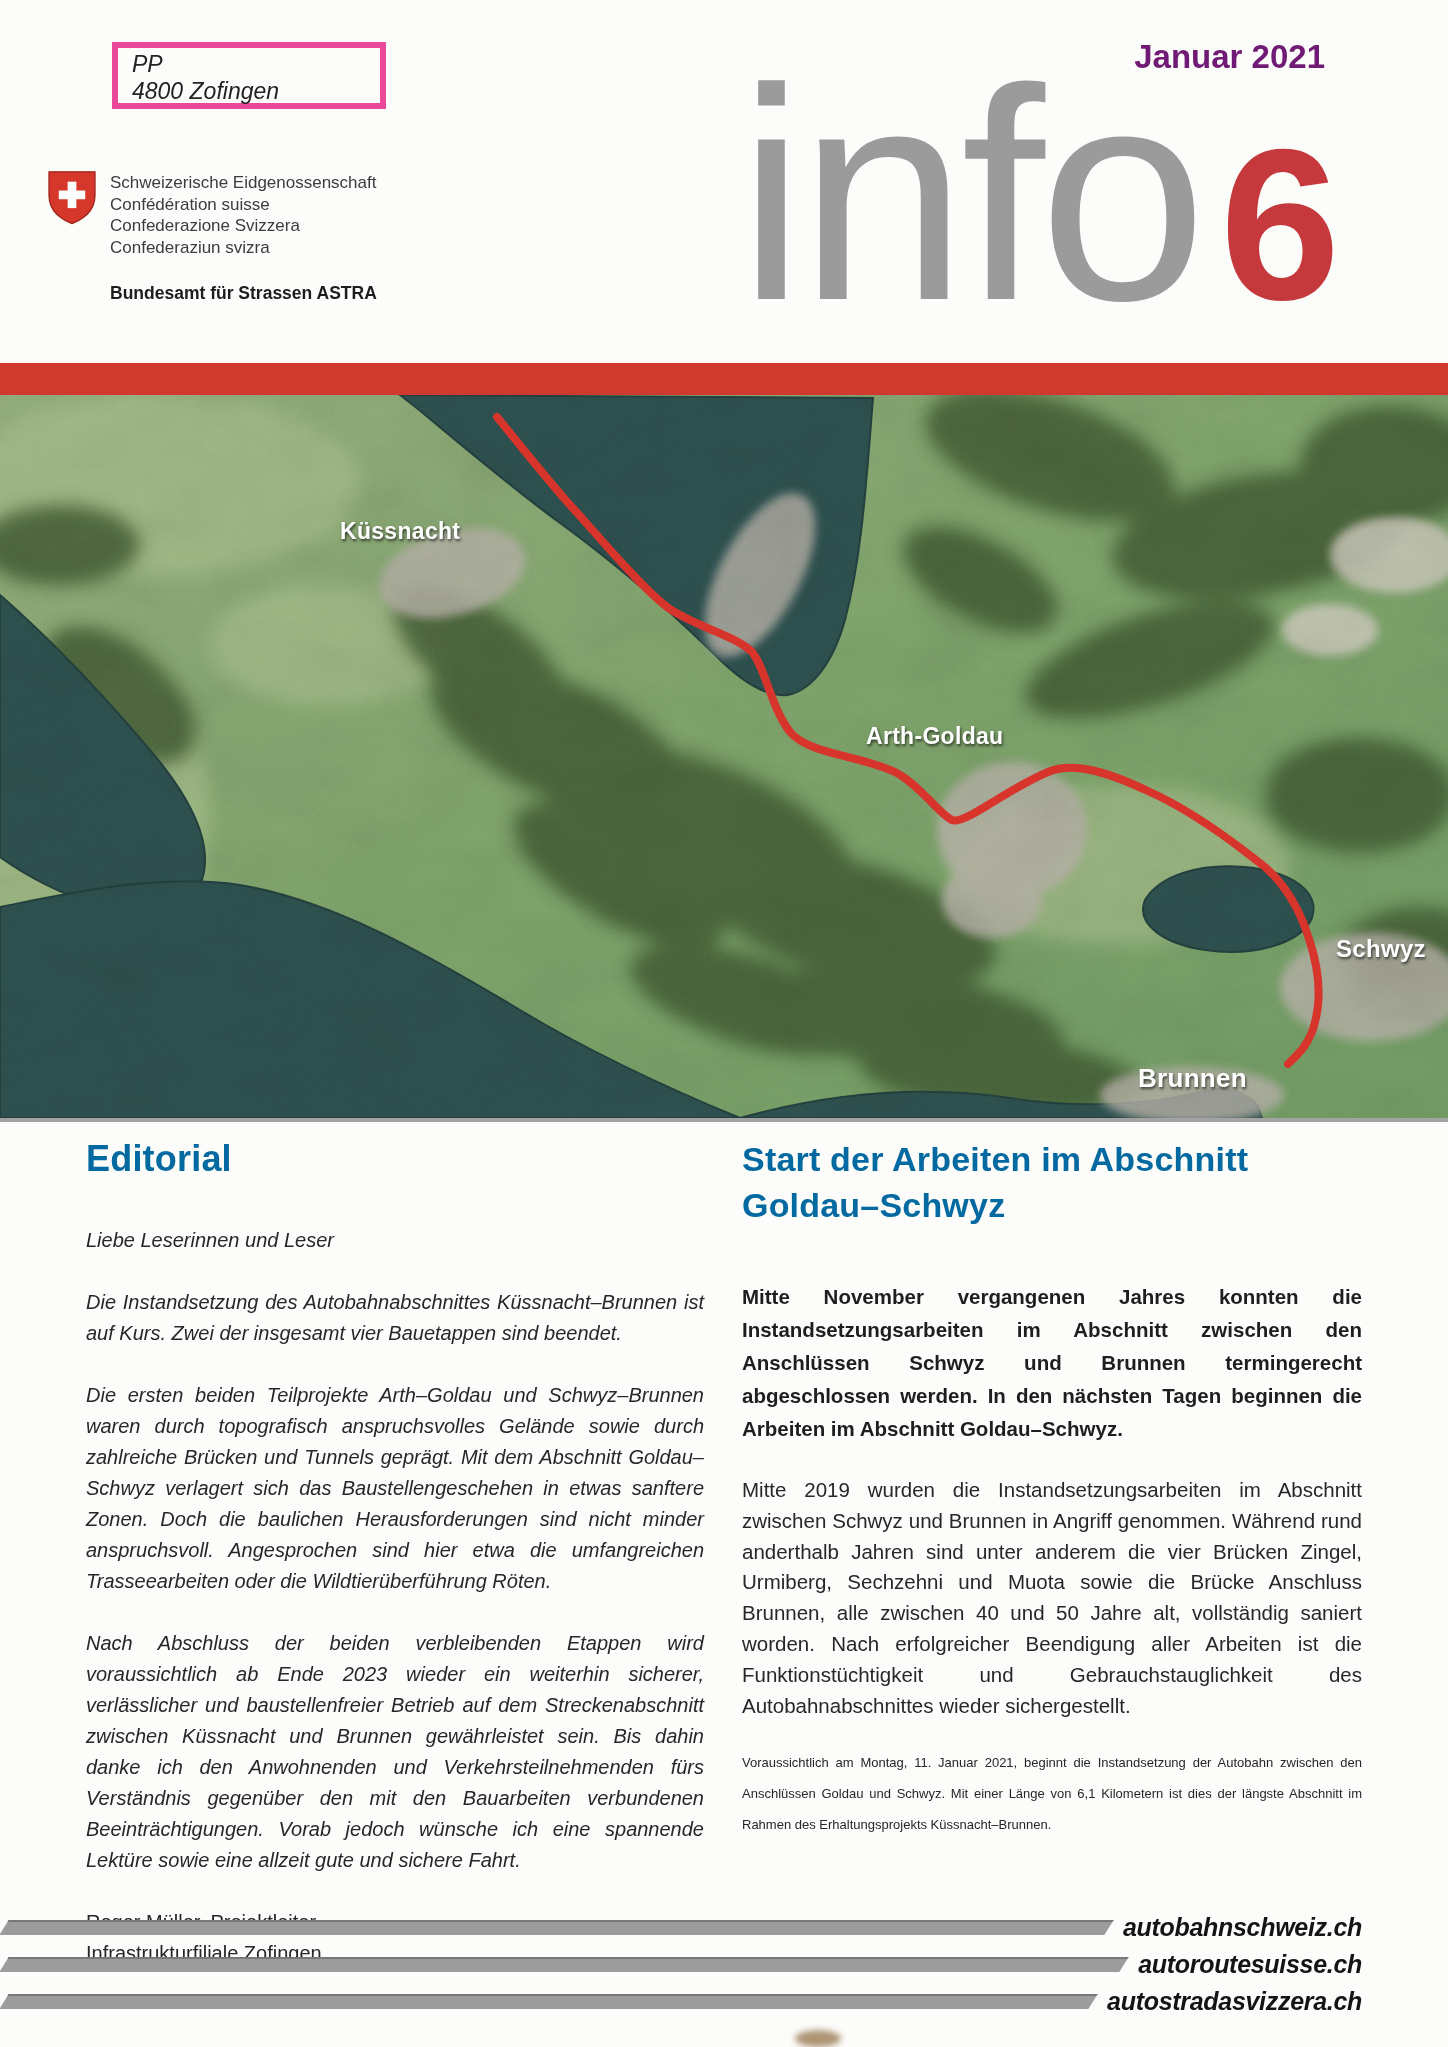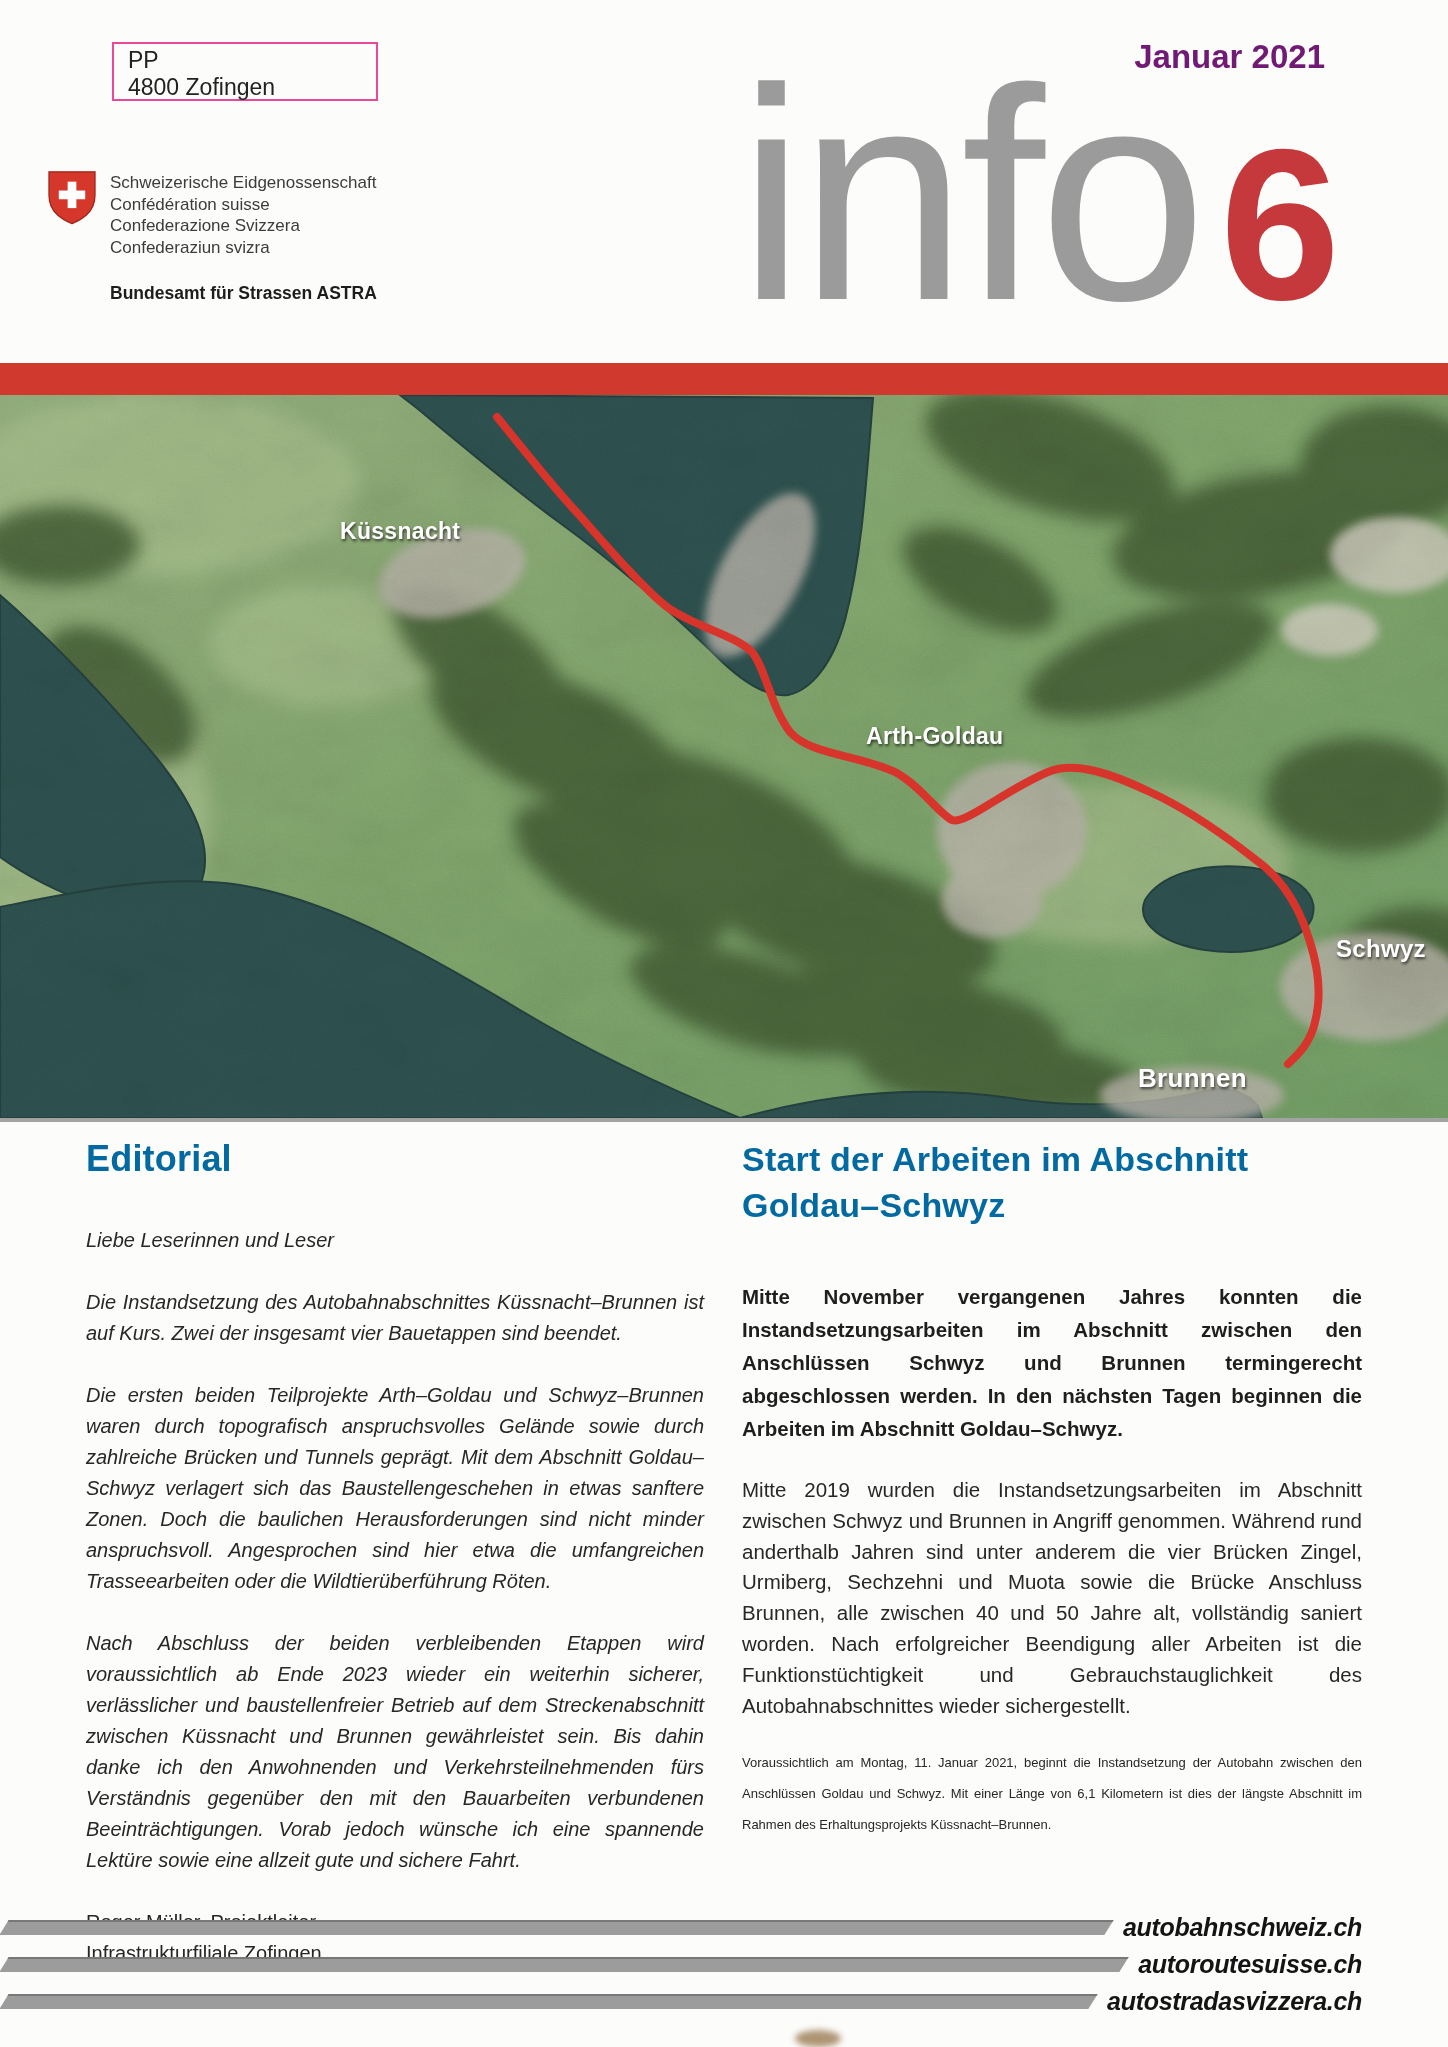--- a/index.html
+++ b/index.html
@@ -4,22 +4,22 @@
 <style>
   html,body{margin:0;padding:0;background:#e8e8e6;}
   .page{
     position:relative;width:1448px;height:2047px;margin:0 auto;
     background:#fcfcfa;overflow:hidden;
     font-family:"Liberation Sans", sans-serif;color:#262626;
   }
   
   .pp-box{
     position:absolute;left:112px;top:42px;width:248px;height:52px;
-    border:2px solid #ec4899;padding:3px 0 0 14px;
-    font-size:23px;line-height:27px;color:#222;
+    border:6px solid #ec4899;padding:3px 0 0 14px;
+    font-size:23px;line-height:27px;color:#222;font-style:italic;
   }
   .coat{position:absolute;left:47px;top:170px;}
   .confed{position:absolute;left:110px;top:172px;font-size:17px;line-height:21.5px;color:#3c3c3c;}
   .office{position:absolute;left:110px;top:283px;font-size:17.5px;font-weight:bold;color:#1d1d1d;}
   .issue-date{position:absolute;left:1090px;top:38px;width:235px;text-align:right;
     font-size:33px;font-weight:bold;color:#701a75;}
   .logo-svg{position:absolute;left:700px;top:0;}
   
   .red-bar{position:absolute;left:0;top:363px;width:1448px;height:32px;background:#d03a2e;}
   

